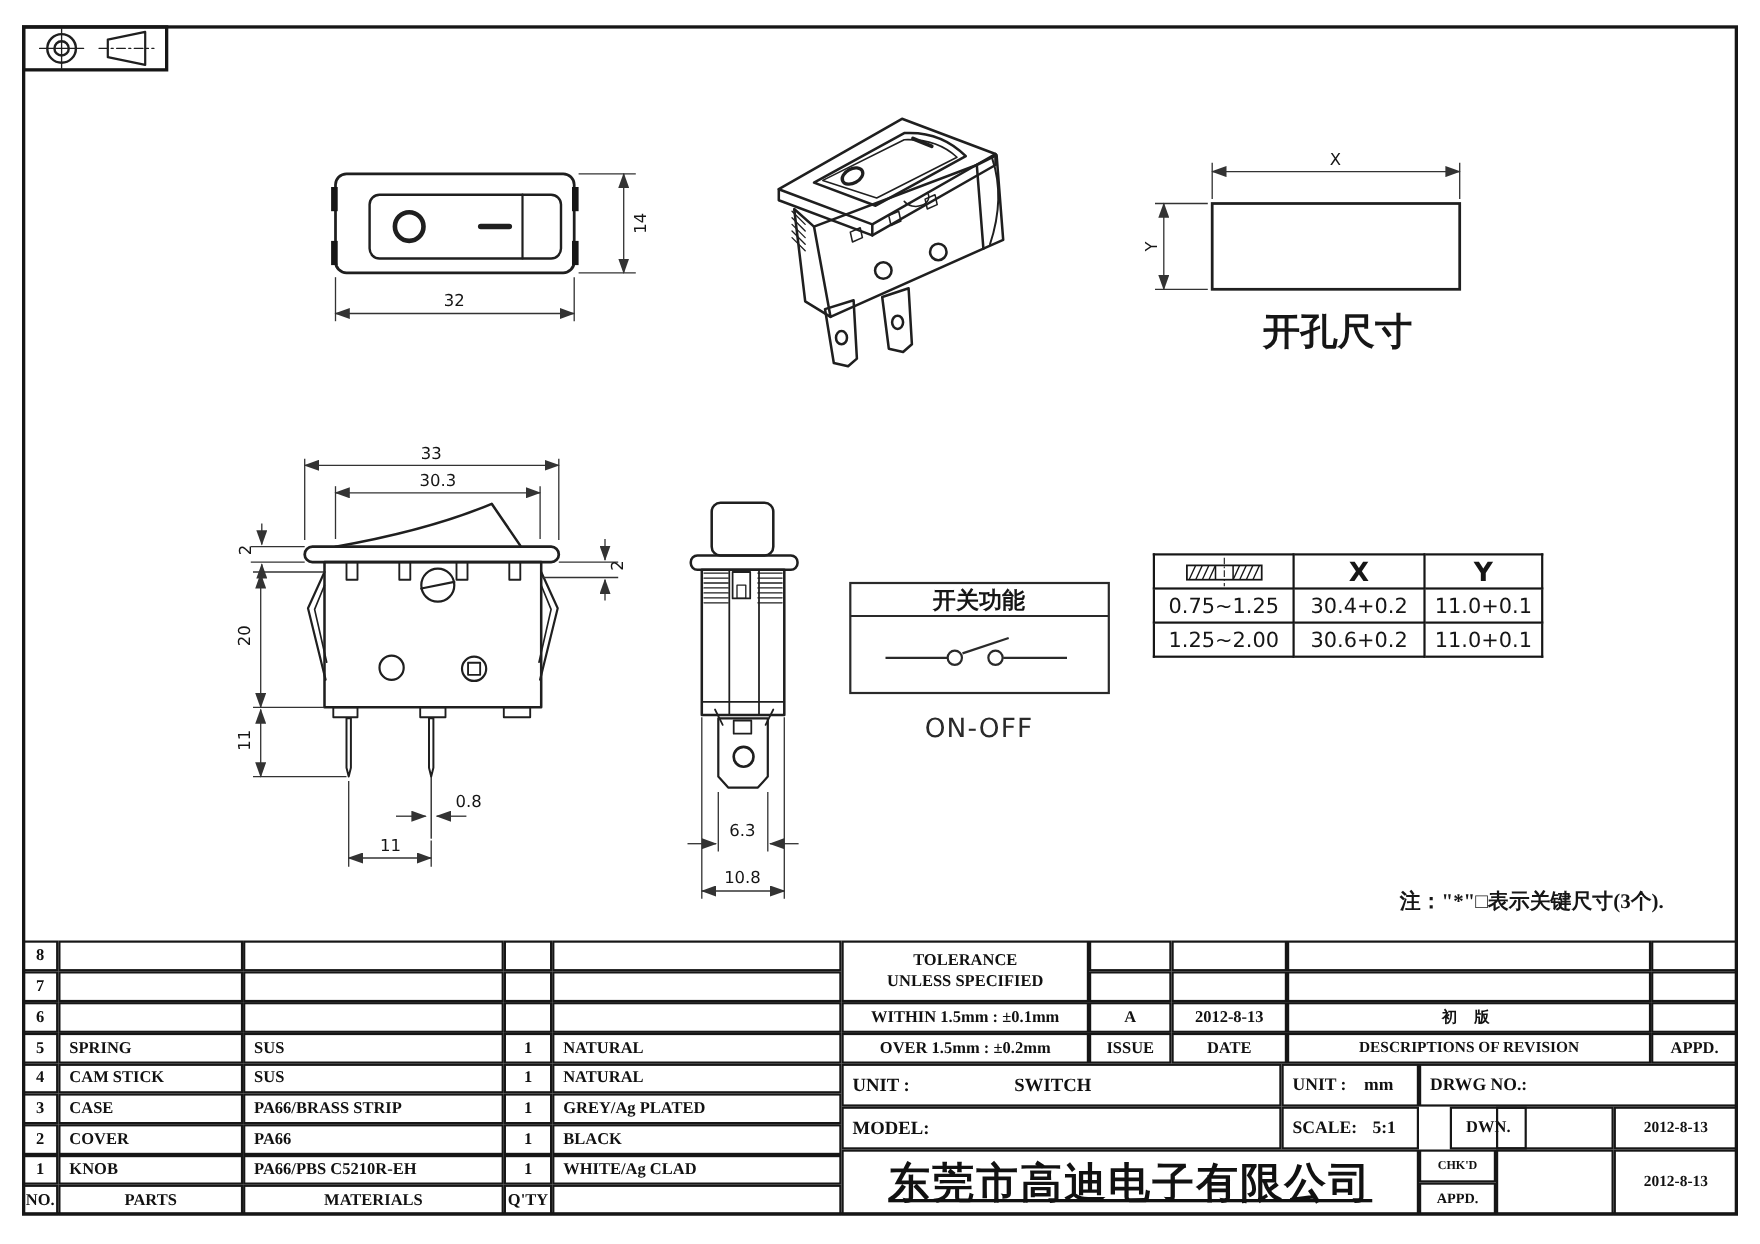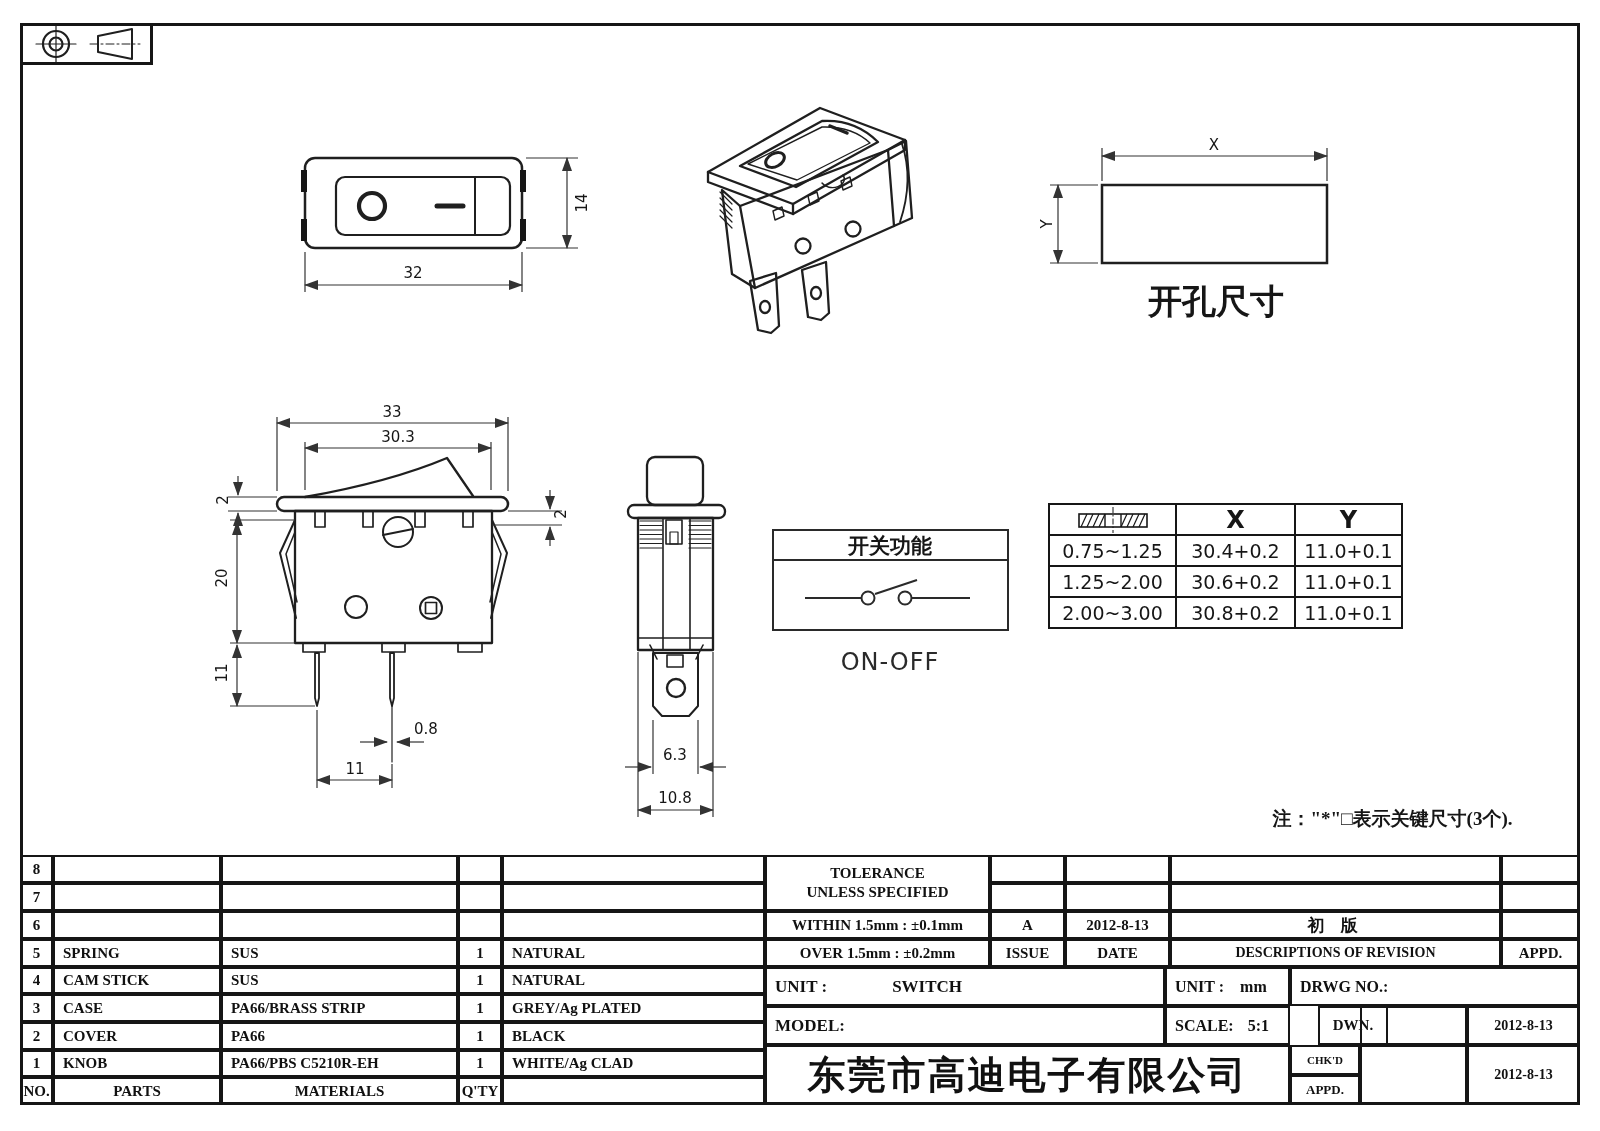--- a/index.html
+++ b/index.html
@@ -24,21 +24,21 @@
   .cl{padding-left:8px;}
   .col2{flex-direction:column;justify-content:center;line-height:19px;}
   
   .ptable{position:absolute;left:1048px;top:503px;}
   .ptable table{border-collapse:collapse;}
   .ptable td{border:2.5px solid #161616;text-align:center;vertical-align:middle;
              font:19px "DejaVu Sans",sans-serif;color:#161616;height:29px;padding:0;}
   .ptable .hdr{font:bold 24px "DejaVu Sans",sans-serif;}
   .note{position:absolute;left:1225px;top:806px;width:335px;text-align:center;
         font:bold 19px "Liberation Serif","DejaVu Sans",serif;color:#161616;}
-  .company{font:bold 38px "DejaVu Sans",sans-serif;letter-spacing:2px;}
+  .company{font:bold 38px "DejaVu Sans",sans-serif;letter-spacing:2px;text-decoration:underline;}
 </style>
 </head>
 <body>
 
 <div class="sheet">
 
   <div class="frame"></div>
 
   <svg class="abs" style="left:20px;top:23px" width="133" height="42">
     <rect x="1.5" y="1.5" width="130" height="39" fill="none" stroke="#161616" stroke-width="3"></rect>
@@ -294,25 +294,20 @@
       <tr>
         <td>0.75~1.25</td>
         <td>30.4+0.2</td>
         <td>11.0+0.1</td>
       </tr>
       <tr>
         <td>1.25~2.00</td>
         <td>30.6+0.2</td>
         <td>11.0+0.1</td>
       </tr>
-      <tr>
-        <td>2.00~3.00</td>
-        <td>30.8+0.2</td>
-        <td>11.0+0.1</td>
-      </tr>
     </tbody>
       </table>
   </div>
 
   <div class="note">注："*"□表示关键尺寸(3个).</div>
 
   <div class="btable">
 
     <div class="cell cc" style="left:0px;top:0px;width:33px;height:28px">8</div>
     <div class="cell cl" style="left:33px;top:0px;width:168px;height:28px"></div>
@@ -380,31 +375,31 @@
     <div class="cell cc" style="left:970px;top:56px;width:75px;height:28px">A</div>
     <div class="cell cc" style="left:970px;top:84px;width:75px;height:28px">ISSUE</div>
 
     <div class="cell" style="left:1045px;top:0px;width:105px;height:28px"></div>
     <div class="cell" style="left:1045px;top:28px;width:105px;height:28px"></div>
     <div class="cell cc" style="left:1045px;top:56px;width:105px;height:28px">2012-8-13</div>
     <div class="cell cc" style="left:1045px;top:84px;width:105px;height:28px">DATE</div>
 
     <div class="cell" style="left:1150px;top:0px;width:331px;height:28px"></div>
     <div class="cell" style="left:1150px;top:28px;width:331px;height:28px"></div>
-    <div class="cell cc" style="left:1150px;top:56px;width:331px;height:28px;font-size:17px;letter-spacing:6px">初  版</div>
+    <div class="cell cc" style="left:1150px;top:56px;width:331px;height:28px;font-size:14px;letter-spacing:6px">初  版</div>
     <div class="cell cc" style="left:1150px;top:84px;width:331px;height:28px;font-size:14px">DESCRIPTIONS  OF  REVISION</div>
 
     <div class="cell" style="left:1481px;top:0px;width:79px;height:28px"></div>
     <div class="cell" style="left:1481px;top:28px;width:79px;height:28px"></div>
     <div class="cell" style="left:1481px;top:56px;width:79px;height:28px"></div>
     <div class="cell cc" style="left:1481px;top:84px;width:79px;height:28px">APPD.</div>
 
     <div class="cell cl" style="left:745px;top:112px;width:400px;height:39px;font-size:17px">
       <span>UNIT :</span>
-      <span style="margin-left:65px">SWITCH</span>
+      <span style="margin-left:95px">SWITCH</span>
     </div>
     <div class="cell cl" style="left:1145px;top:112px;width:125px;height:39px;font-size:16px">
       <span>UNIT :</span>
       <span style="margin-left:16px">mm</span>
     </div>
     <div class="cell cl" style="left:1270px;top:112px;width:290px;height:39px;font-size:16px">DRWG NO.:</div>
 
     <div class="cell cl" style="left:745px;top:151px;width:400px;height:39px;font-size:17px">MODEL:</div>
     <div class="cell cl" style="left:1145px;top:151px;width:125px;height:39px;font-size:16px">
       <span>SCALE:</span>

